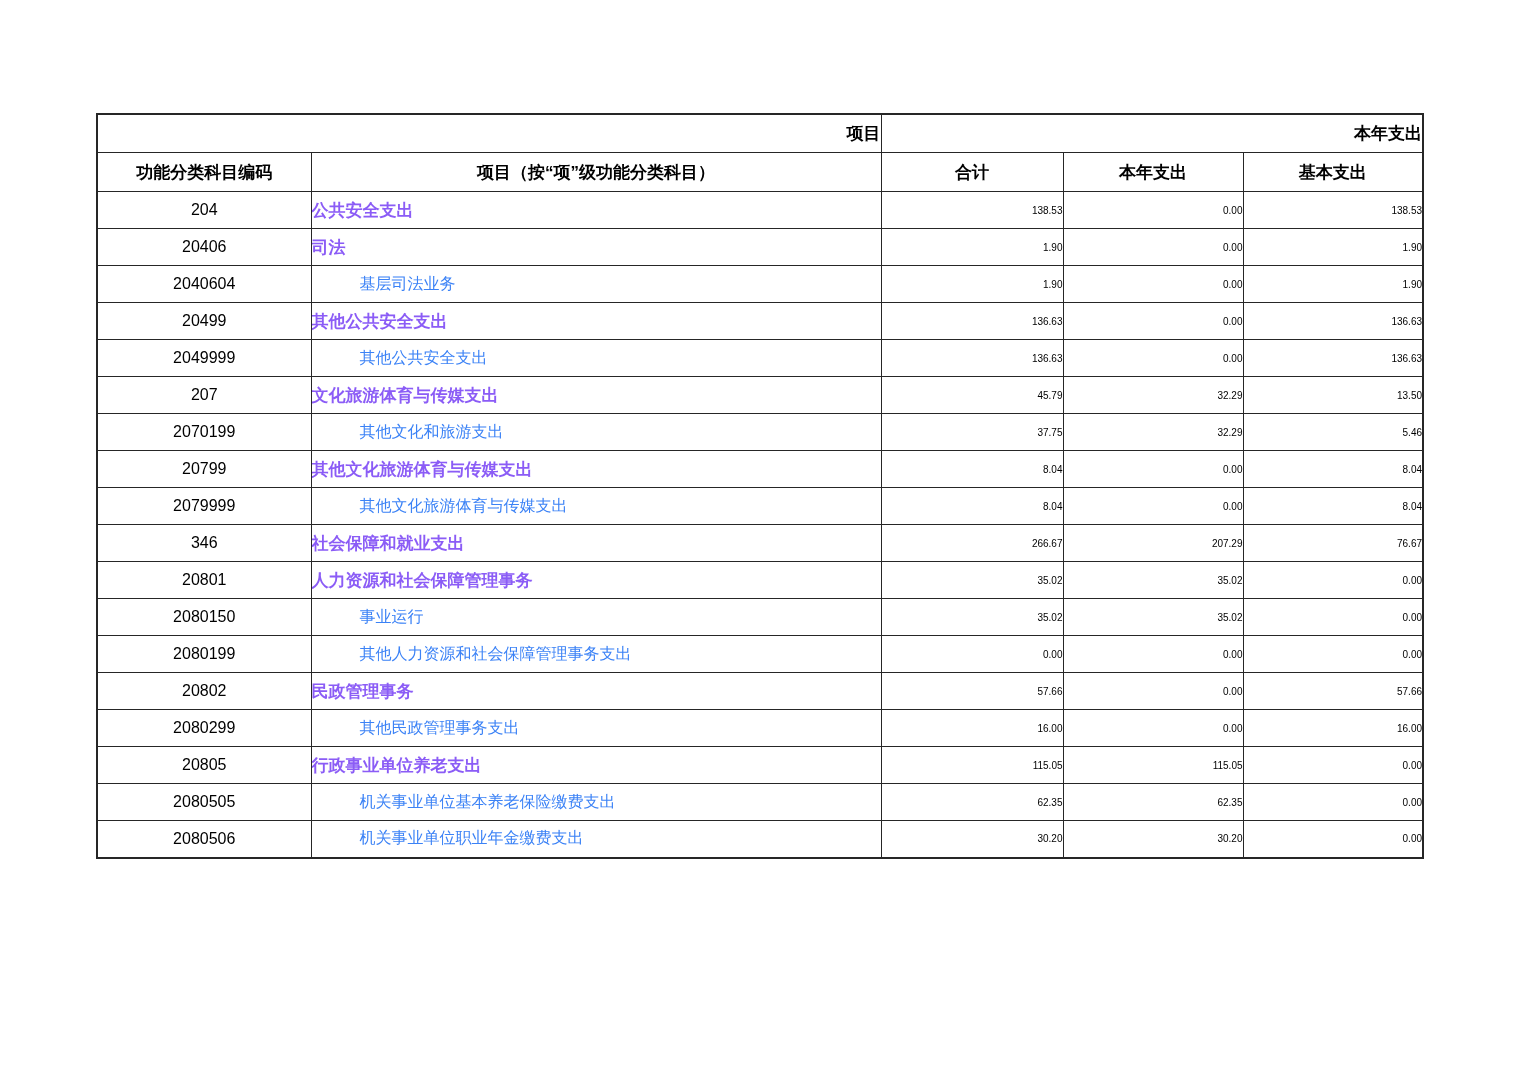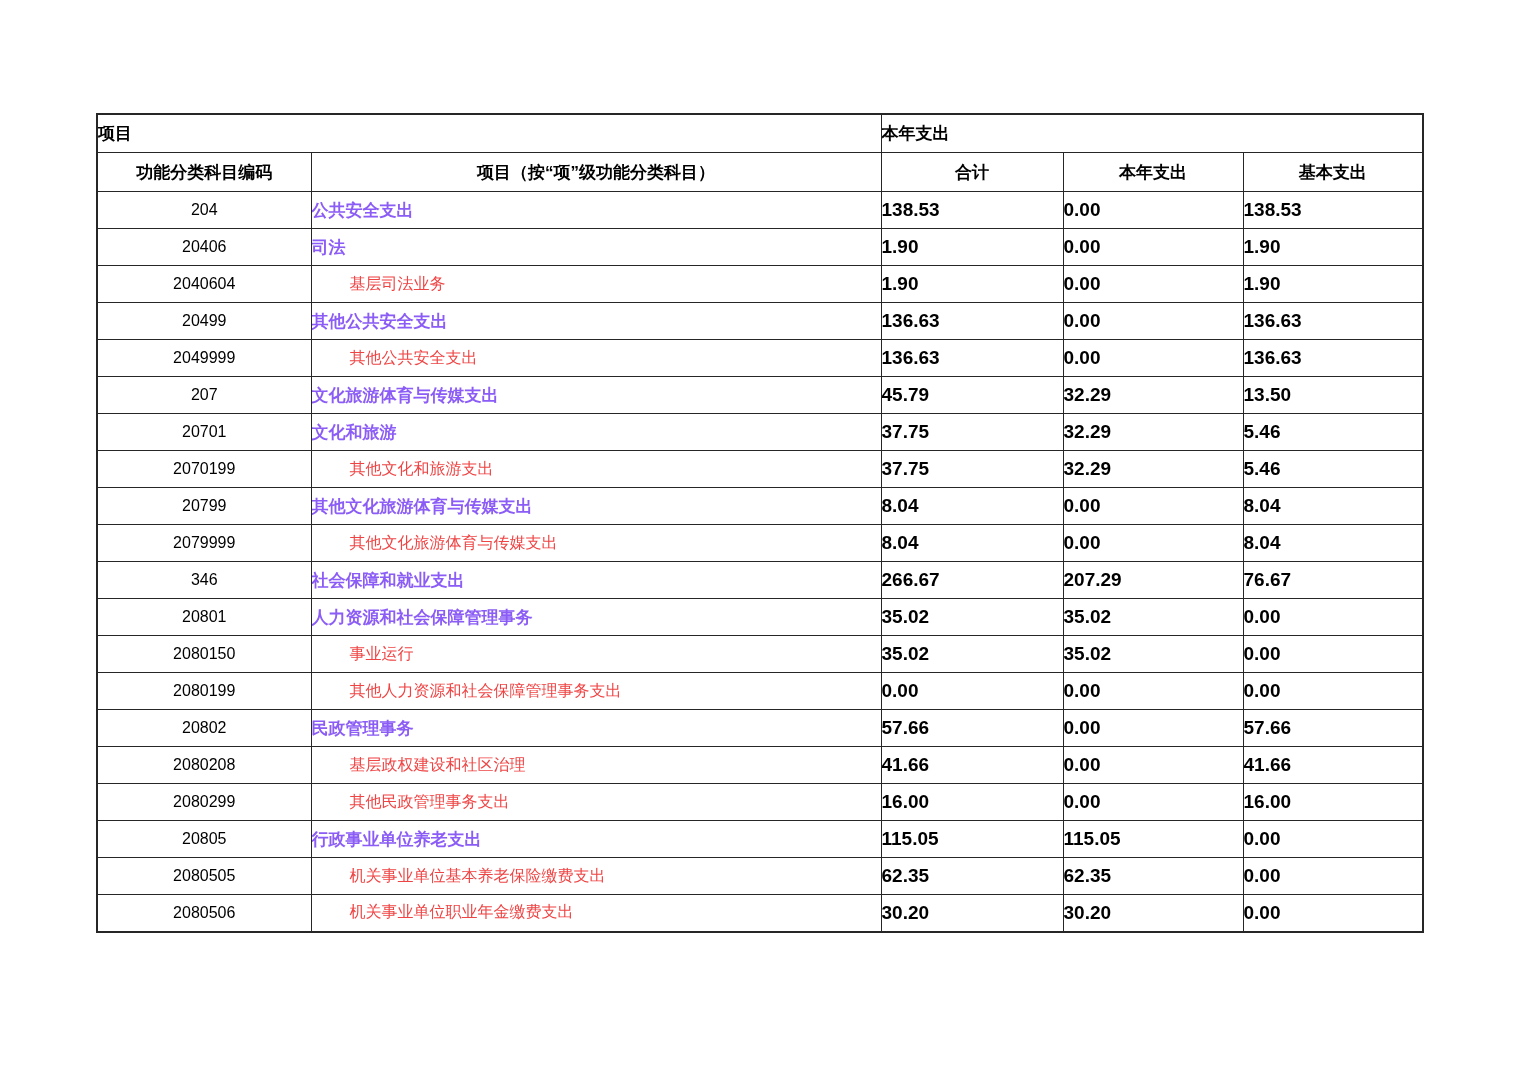--- a/index.html
+++ b/index.html
@@ -32,50 +32,50 @@
     white-space: nowrap;
     vertical-align: middle;
     background: #ffffff;
   }
   col.c-code    { width: 214px; }
   col.c-name    { width: 570px; }
   col.c-total   { width: 182px; }
   col.c-basic   { width: 180px; }
   col.c-project { width: 180px; }
 
-  tr.hrow1 th { height: 37px; font-size: 17px; font-weight: bold; text-align: left; }
+  tr.hrow1 th { height: 37px; font-size: 17px; font-weight: bold; text-align: right; }
   tr.hrow2 th { height: 38px; font-size: 17px; font-weight: bold; }
 
   tbody tr { height: 37px; }
 
   td.code {
     font-size: 16px;
     text-align: center;
     padding-left: 11px;
     font-weight: normal;
   }
   td.name {
     font-size: 17px;
     text-align: left;
     padding-left: 12px;
     font-weight: bold;
     color: #8b5cf6;
   }
   tr.detail td.name {
     font-weight: normal;
     font-family: "Liberation Serif", "DejaVu Serif", serif;
-    color: #ef4444;
-    padding-left: 38px;
+    color: #3b82f6;
+    padding-left: 48px;
     font-size: 16px;
   }
   td.num {
-    font-size: 19px;
-    text-align: left;
+    font-size: 10px;
+    text-align: right;
     padding-right: 11px;
-    font-weight: bold;
+    font-weight: normal;
   }
 </style>
 </head>
 <body>
 
 <div class="page">
   <table class="budget">
     <colgroup>
       <col class="c-code">
       <col class="c-name">
@@ -132,27 +132,20 @@
     <td class="num">0.00</td>
     <td class="num">136.63</td>
   </tr>
         <tr>
     <td class="code">207</td>
     <td class="name">文化旅游体育与传媒支出</td>
     <td class="num">45.79</td>
     <td class="num">32.29</td>
     <td class="num">13.50</td>
   </tr>
-        <tr>
-    <td class="code">20701</td>
-    <td class="name">文化和旅游</td>
-    <td class="num">37.75</td>
-    <td class="num">32.29</td>
-    <td class="num">5.46</td>
-  </tr>
         <tr class="detail">
     <td class="code">2070199</td>
     <td class="name">其他文化和旅游支出</td>
     <td class="num">37.75</td>
     <td class="num">32.29</td>
     <td class="num">5.46</td>
   </tr>
         <tr>
     <td class="code">20799</td>
     <td class="name">其他文化旅游体育与传媒支出</td>
@@ -196,27 +189,20 @@
     <td class="num">0.00</td>
   </tr>
         <tr>
     <td class="code">20802</td>
     <td class="name">民政管理事务</td>
     <td class="num">57.66</td>
     <td class="num">0.00</td>
     <td class="num">57.66</td>
   </tr>
         <tr class="detail">
-    <td class="code">2080208</td>
-    <td class="name">基层政权建设和社区治理</td>
-    <td class="num">41.66</td>
-    <td class="num">0.00</td>
-    <td class="num">41.66</td>
-  </tr>
-        <tr class="detail">
     <td class="code">2080299</td>
     <td class="name">其他民政管理事务支出</td>
     <td class="num">16.00</td>
     <td class="num">0.00</td>
     <td class="num">16.00</td>
   </tr>
         <tr>
     <td class="code">20805</td>
     <td class="name">行政事业单位养老支出</td>
     <td class="num">115.05</td>

